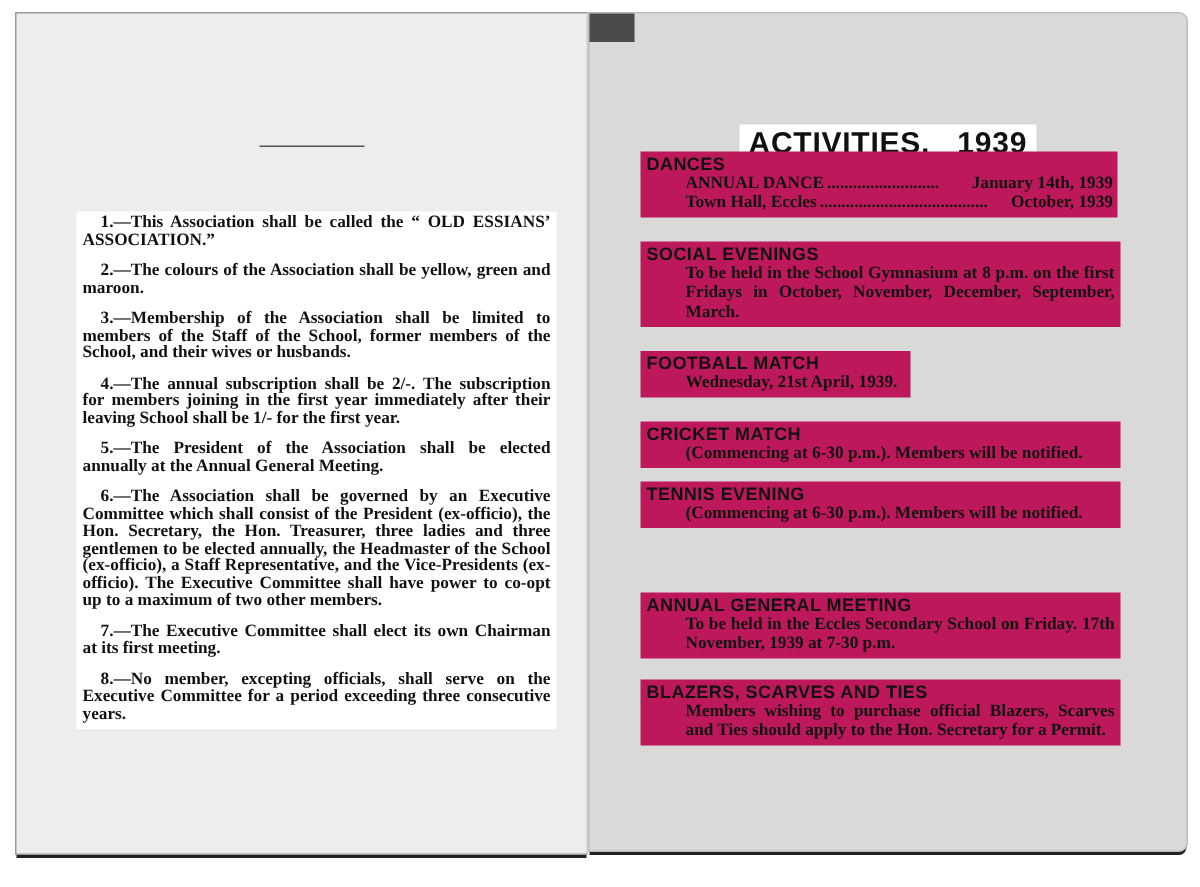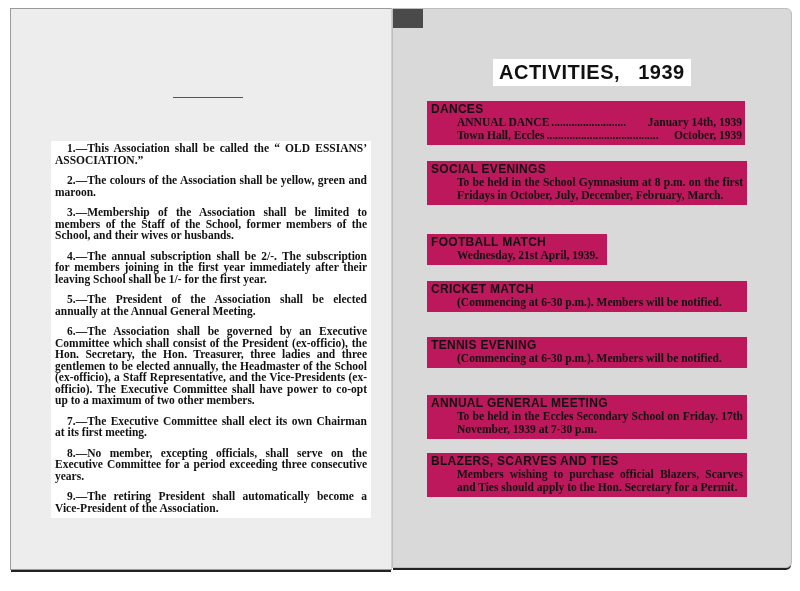--- a/index.html
+++ b/index.html
@@ -49,57 +49,56 @@
     <div class="divider"></div>
     <div class="rules">
       <p class="rule">1.—This Association shall be called the “ OLD ESSIANS’ ASSOCIATION.”</p>
       <p class="rule">2.—The colours of the Association shall be yellow, green and maroon.</p>
       <p class="rule">3.—Membership of the Association shall be limited to members of the Staff of the School, former members of the School, and their wives or husbands.</p>
       <p class="rule">4.—The annual subscription shall be 2/-. The subscription for members joining in the first year immediately after their leaving School shall be 1/- for the first year.</p>
       <p class="rule">5.—The President of the Association shall be elected annually at the Annual General Meeting.</p>
       <p class="rule">6.—The Association shall be governed by an Executive Committee which shall consist of the President (ex-officio), the Hon. Secretary, the Hon. Treasurer, three ladies and three gentlemen to be elected annually, the Headmaster of the School (ex-officio), a Staff Representative, and the Vice-Presidents (ex-officio). The Executive Committee shall have power to co-opt up to a maximum of two other members.</p>
       <p class="rule">7.—The Executive Committee shall elect its own Chairman at its first meeting.</p>
       <p class="rule">8.—No member, excepting officials, shall serve on the Executive Committee for a period exceeding three consecutive years.</p>
-      <p class="rule">9.—The retiring President shall automatically become a Vice-President of the Association.</p>
     </div>
   </div>
 
   <div class="page-right">
-    <div class="heading heading-right" style="white-space:pre;">ACTIVITIES,   1939</div>
+    <div class="heading heading-right" style="white-space:pre;margin-top:24px;">ACTIVITIES,   1939</div>
 
     <div class="section" style="left:34px; top:92px; width:310px;">
       <div class="section-title">DANCES</div>
       <div class="dance-row">
         <span>ANNUAL DANCE</span>
         <span class="dots">..........................</span>
         <span>January 14th, 1939</span>
       </div>
       <div class="dance-row">
         <span>Town Hall, Eccles</span>
         <span class="dots">.......................................</span>
         <span>October, 1939</span>
       </div>
     </div>
 
     <div class="section" style="left:34px; top:152px; width:312px;">
       <div class="section-title">SOCIAL EVENINGS</div>
-      <div class="section-body">To be held in the School Gymnasium at 8 p.m. on the first Fridays in October, July, December, February, March.</div>
+      <div class="section-body">To be held in the School Gymnasium at 8 p.m. on the first Fridays in October, November, December, September, March.</div>
     </div>
 
     <div class="section" style="left:34px; top:225px; width:172px;">
       <div class="section-title">FOOTBALL  MATCH</div>
       <div class="section-body">Wednesday, 21st April, 1939.</div>
     </div>
 
     <div class="section" style="left:34px; top:272px; width:312px;">
       <div class="section-title">CRICKET MATCH</div>
       <div class="section-body">(Commencing at 6-30 p.m.).  Members will be notified.</div>
     </div>
 
-    <div class="section" style="left:34px; top:328px; width:312px;">
+    <div class="section" style="left:34px; top:312px; width:312px;">
       <div class="section-title">TENNIS EVENING</div>
       <div class="section-body">(Commencing at 6-30 p.m.).  Members will be notified.</div>
     </div>
 
     <div class="section" style="left:34px; top:386px; width:312px;">
       <div class="section-title">ANNUAL GENERAL MEETING</div>
       <div class="section-body">To be held in the Eccles Secondary School on Friday. 17th November, 1939 at 7-30 p.m.</div>
     </div>
 
     <div class="section" style="left:34px; top:444px; width:312px;">

